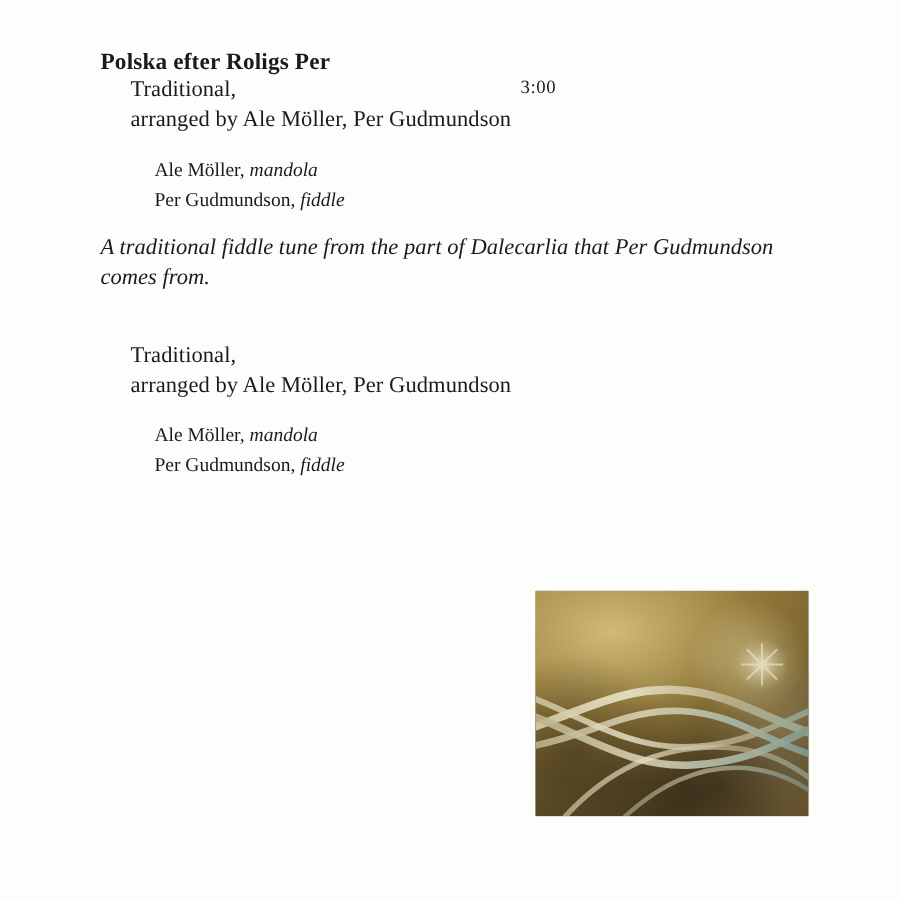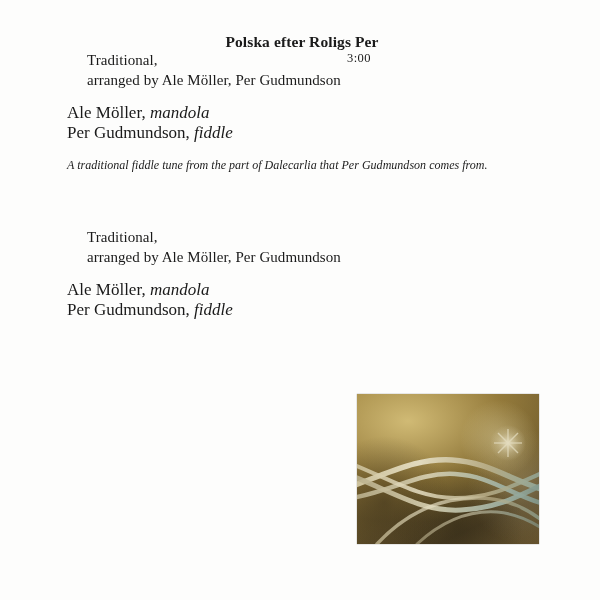--- a/index.html
+++ b/index.html
@@ -26,21 +26,20 @@
     position: absolute;
     left: 67px;
     width: 470px;
   }
   .track-1 { top: 32px; }
   .track-2 { top: 228px; }
 
   .title-row {
     position: relative;
     height: 19px;
-    text-align: center;
   }
   .track-title {
     font-weight: bold;
     font-size: 15.5px;
     letter-spacing: 0.1px;
     line-height: 19px;
   }
   .track-time {
     position: absolute;
     left: 280px;
@@ -53,30 +52,31 @@
   .credit-line {
     font-size: 15px;
     line-height: 19.5px;
     letter-spacing: 0.05px;
     margin-left: 20px;
   }
   .performers {
     margin-top: 13px;
   }
   .performer {
-    font-size: 17px;
+    font-size: 13px;
     line-height: 19.5px;
+    margin-left: 36px;
   }
   .performer .instrument {
     font-style: italic;
   }
   .note {
     margin-top: 14px;
     font-style: italic;
-    font-size: 12px;
+    font-size: 15px;
     line-height: 19.5px;
     letter-spacing: 0.02px;
     max-width: 465px;
   }
 
   
   .artwork {
     position: absolute;
     left: 357px;
     top: 394px;

